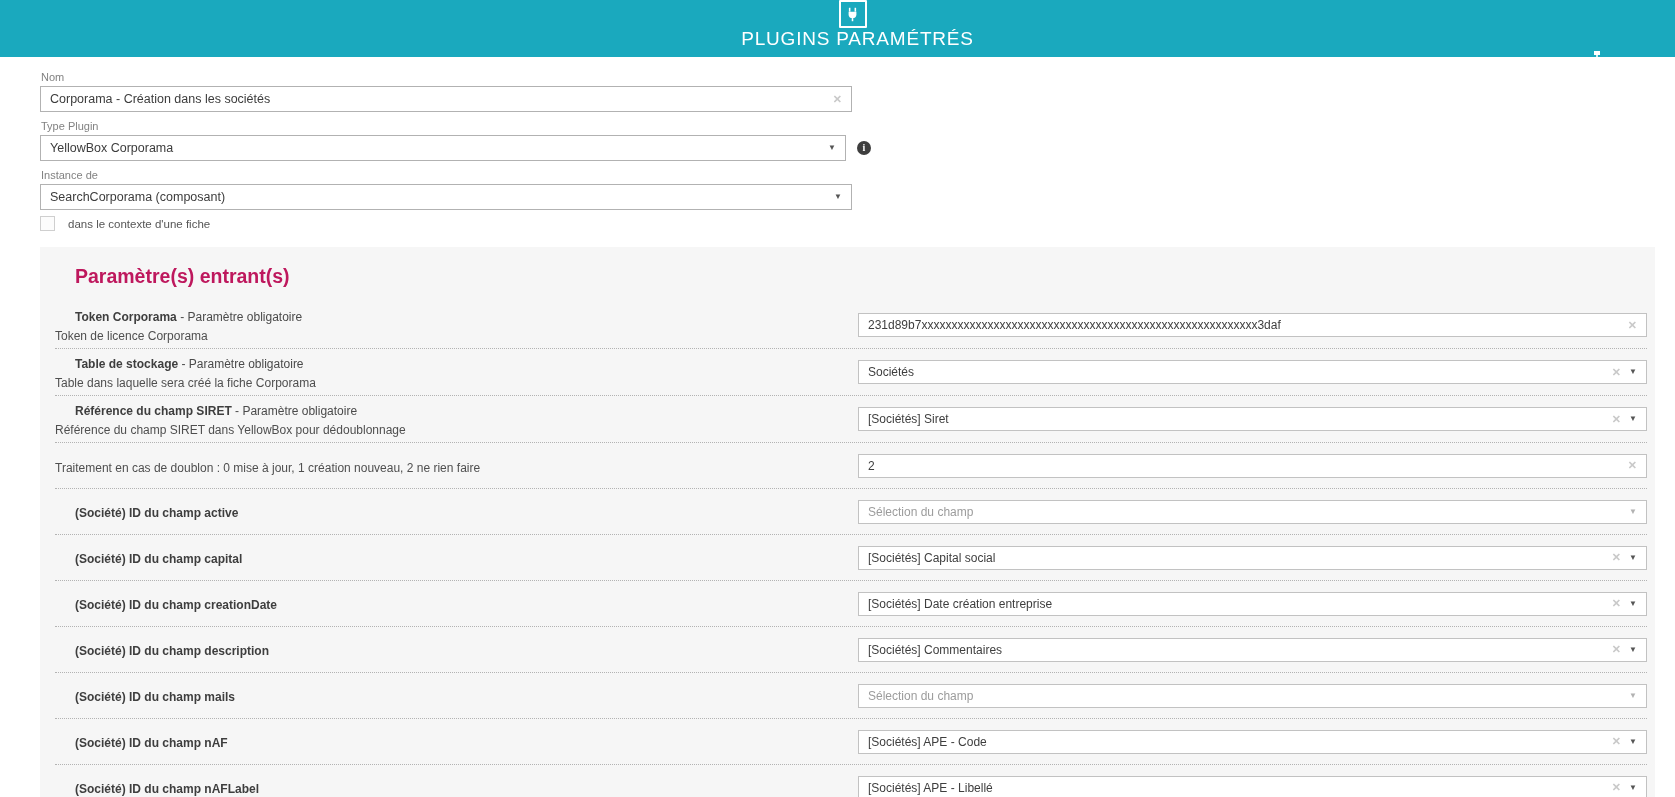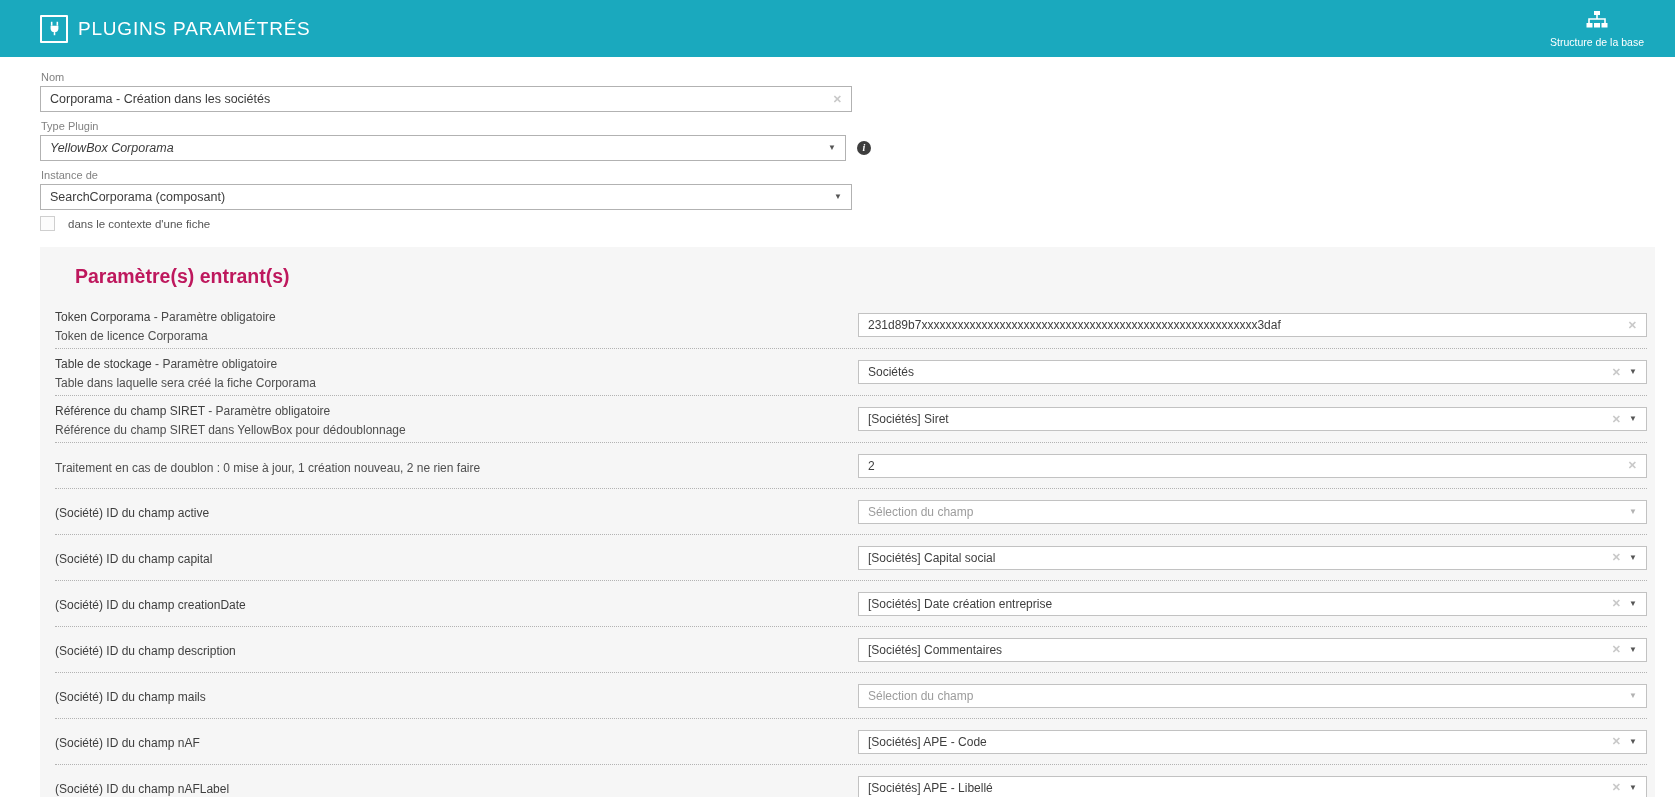--- a/index.html
+++ b/index.html
@@ -8,21 +8,21 @@
     width: 1675px; height: 797px; overflow: hidden;
     background: #ffffff;
     font-family: "Liberation Sans", sans-serif;
     position: relative;
   }
 
   
   .header {
     height: 57px; background: #1aa9be;
     display: flex; align-items: center;
-    padding-left: 40px; color: #fff;
+    padding-left: 40px; color: #fff; flex-direction: column;
   }
   .plug-box {
     width: 28px; height: 28px; border: 2px solid #fff; border-radius: 1px;
     display: flex; align-items: center; justify-content: center;
     margin-right: 10px; flex: none;
   }
   .header-title {
     font-size: 19px; font-weight: 400; letter-spacing: 0.8px; color: #fff;
   }
   .header-action {
@@ -37,21 +37,21 @@
   .field-label { font-size: 11px; color: #828282; margin: 8px 0 3px 1px; }
   .box {
     height: 23px; border: 1px solid #b2b2b2; background: #fff;
     display: flex; align-items: center; padding: 12px 9px;
     font-size: 12.5px; color: #3c3c3c;
   }
   .box .val { flex: 1 1 auto; white-space: nowrap; overflow: hidden; }
   .w-nom { width: 812px; }
   .w-type { width: 806px; }
   .w-inst { width: 812px; }
-  .type-row { display: flex; align-items: center; gap: 11px; font-style: italic; }
+  .type-row { display: flex; align-items: center; gap: 11px; }
   .info-icon {
     width: 14px; height: 14px; border-radius: 50%; background: #3e3e3e;
     color: #fff; font-size: 10px; font-weight: bold; font-family: "Liberation Serif", serif;
     display: flex; align-items: center; justify-content: center; cursor: pointer;
     line-height: 1;
   }
   .clear-icon {
     color: #c9c9c9; font-size: 11px; font-weight: bold;
     cursor: pointer; line-height: 1; flex: none;
   }
@@ -75,21 +75,21 @@
     font-size: 19.5px; font-weight: 700; color: #be185d;
     padding: 18px 0 14px 35px;
   }
   .rows { padding: 0 8px 0 15px; }
   .prow {
     display: flex; align-items: center;
     border-bottom: 1px dotted #b3b3b3;
     min-height: 46px; padding: 5px 0;
   }
   .plabel { flex: 0 0 803px; padding-right: 20px; }
-  .pname { font-size: 12px; font-weight: normal; color: #3e3e3e; display: inline; }
+  .pname { font-size: 12px; font-weight: bold; color: #3e3e3e; display: inline; margin-left: 20px; }
   .preq  { font-size: 12px; font-weight: normal; color: #4a4a4a; display: inline; }
   .pdesc { font-size: 12px; color: #4f4f4f; margin-top: 4px; }
   .pcontrol {
     width: 789px; height: 24px; border: 1px solid #c2c2c2; background: #fff;
     display: flex; align-items: center; padding: 8px 9px; cursor: pointer;
   }
   .pcontrol.text-input { cursor: text; }
   .pvalue {
     flex: 1 1 auto; font-size: 12px; color: #3e3e3e;
     white-space: nowrap; overflow: hidden;

